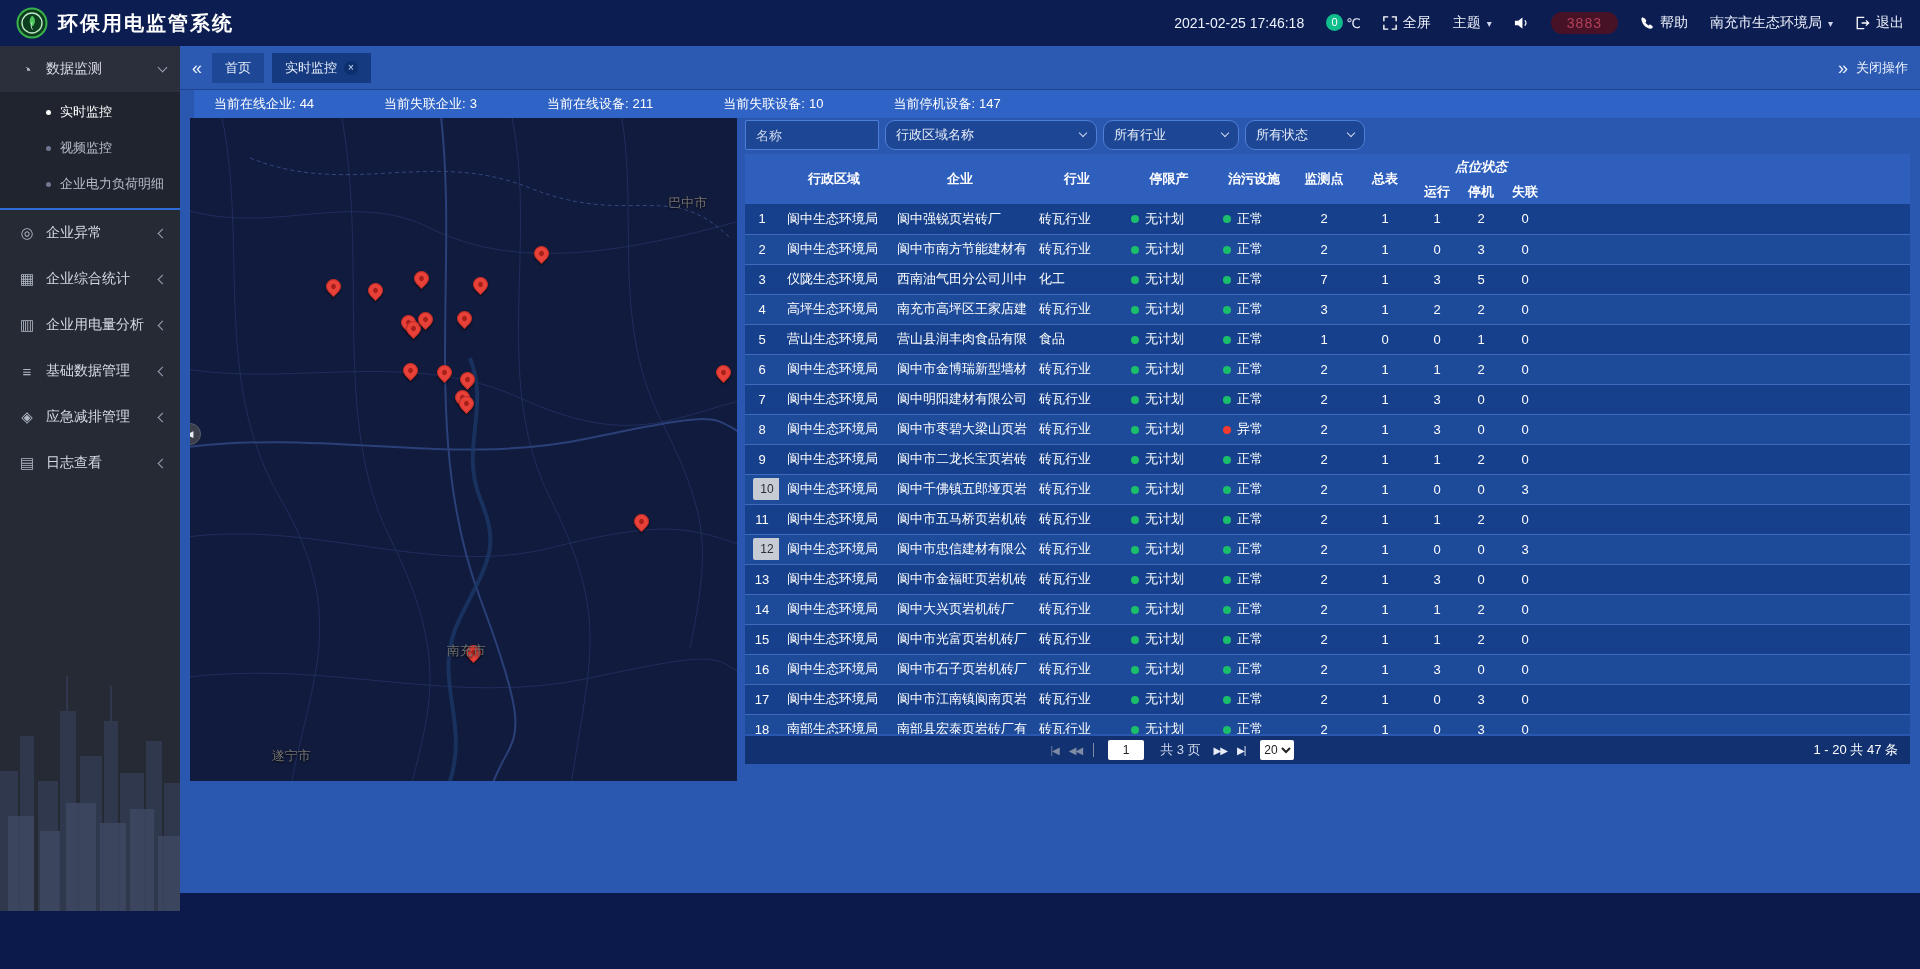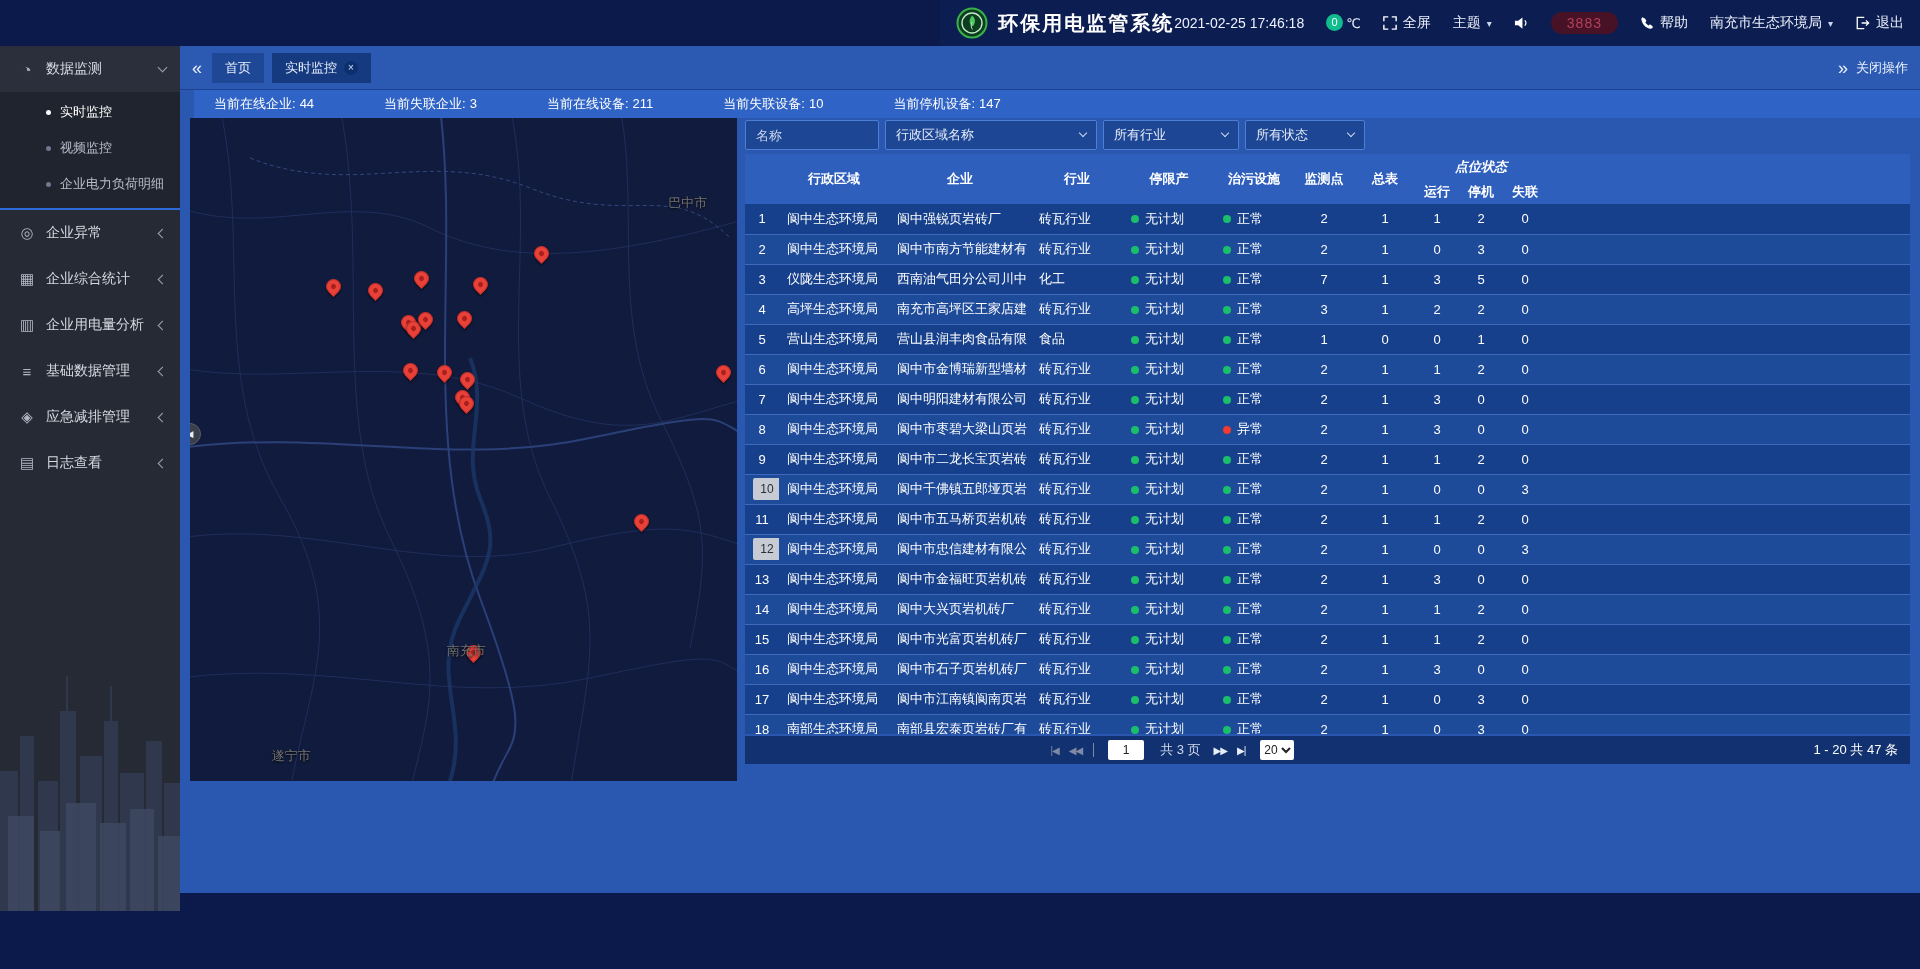--- a/index.html
+++ b/index.html
@@ -1,18 +1,18 @@
 <!DOCTYPE html>
 <html><head>
 <meta charset="utf-8">
 <style>
   * { box-sizing: border-box; margin: 0; padding: 0; }
   html,body { width:1920px; height:969px; overflow:hidden; }
   body { font-family: "Liberation Sans", "DejaVu Sans", sans-serif; background:#0b1a4a; }
-  .app { width:1920px; height:911px; display:flex; flex-direction:column; overflow:hidden;align-items:flex-end; }
+  .app { width:1920px; height:911px; display:flex; flex-direction:column; overflow:hidden; }
 
   
   .topbar { height:46px; background:#0c1d52; display:flex; align-items:center; padding:0 16px; color:#edf1fb; flex-shrink:0; }
   .logo { width:32px; height:32px; flex-shrink:0; }
   .app-title { font-size:20px; font-weight:bold; letter-spacing:2px; margin-left:10px; color:#ffffff; }
   .topbar-right { margin-left:auto; display:flex; align-items:center; gap:22px; font-size:14px; }
   .tb-item { display:flex; align-items:center; gap:6px; cursor:pointer; white-space:nowrap; }
   .temp { display:flex; align-items:flex-start; gap:3px; }
   .temp-badge { width:17px; height:17px; border-radius:50%; background:#10bd8d; color:#fff; font-size:11px; display:flex; align-items:center; justify-content:center; margin-top:-2px; }
   .temp-unit { font-size:13px; }
@@ -61,21 +61,21 @@
   .map-pin { position:absolute; width:15px; height:15px; margin:-17px 0 0 -7px; background:#e8413a; border:1px solid #c22f28; border-radius:50% 50% 50% 0; transform:rotate(-45deg); box-shadow:-1px 1px 2px rgba(0,0,0,.55); cursor:pointer; }
   .map-pin::after { content:''; position:absolute; width:5px; height:5px; left:4px; top:4px; background:#a8201a; border-radius:50%; }
   .map-city { position:absolute; color:#737373; font-size:13px; text-shadow:0 1px 2px #000; transform:translate(-50%,-50%); white-space:nowrap; }
   .map-handle { position:absolute; left:-11px; top:46%; width:22px; height:22px; border-radius:50%; background:#3a3f4b; border:1px solid #555c6b; color:#e8ecf5; display:flex; align-items:center; justify-content:center; font-size:9px; cursor:pointer; z-index:6; }
 
   
   .right-panel { flex:1; display:flex; flex-direction:column; min-width:0; }
   .filters { height:30px; margin:2px 0 4px; display:flex; gap:6px; flex-shrink:0; }
   .f-input { width:134px; height:30px; background:#1d4795; border:1px solid #4d7fd6; border-radius:2px; color:#fff; padding:0 10px; font-size:13px; outline:none; font-family:Liberation Sans, sans-serif; }
   .f-input::placeholder { color:#cdd7ec; }
-  .f-select { height:30px; display:flex; align-items:center; justify-content:space-between; padding:0 10px; background:#1d4795; border:1px solid #4d7fd6; border-radius:2px; color:#e6ecf8; font-size:13px; cursor:pointer; }
+  .f-select { height:30px; display:flex; align-items:center; justify-content:space-between; padding:0 10px; background:#1d4795; border:1px solid #4d7fd6; border-radius:10px; color:#e6ecf8; font-size:13px; cursor:pointer; }
   .f-select .chev { border-color:#cfd9ee; width:6px; height:6px; }
   .w-region { width:212px; } .w-industry { width:136px; } .w-status { width:120px;gap:16px; }
 
   .table-wrap { height:580px; overflow:hidden; flex-shrink:0; }
   .data-table { width:100%; border-collapse:collapse; table-layout:fixed; color:#ffffff; font-size:13px; }
   .data-table thead th { background:#2e5fbd; font-weight:bold; height:25px; text-align:center; padding:0 4px; white-space:nowrap; }
   .data-table th.group-th { font-style:italic; vertical-align:middle; }
   .data-table td { height:30px; border-bottom:1px solid rgba(110,150,220,.30); padding:0 8px; white-space:nowrap; overflow:hidden; }
   .data-table tbody tr:nth-child(odd) { background:#16408c; }
   .data-table tbody tr:nth-child(even) { background:#1d4a99; }

